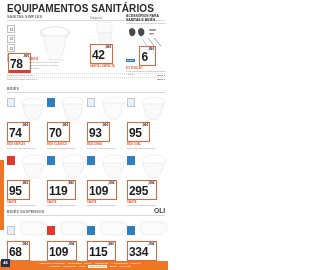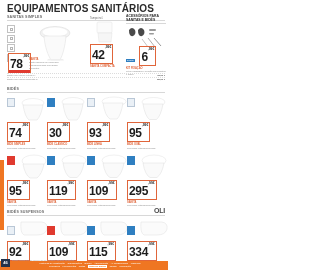--- a/index.html
+++ b/index.html
@@ -216,21 +216,21 @@
 
     <div class="cell">
       <div class="ph">
         <div class="badge dark"></div>
         <svg viewBox="0 0 70 52" width="35" height="26" style="margin-left:9px">
           <ellipse cx="34" cy="14" rx="22" ry="9" fill="#fff" stroke="#e0e0e0"></ellipse>
           <path d="M14 18 q4 26 12 32 l16 0 q8 -8 12 -32 Z" fill="#fafafa" stroke="#ddd"></path>
         </svg>
       </div>
       <div class="price">
-        <span class="v">30</span><span class="c">,99</span><span class="c">€</span>
+        <span class="v">70</span><span class="c">,99</span><span class="c">€</span>
       </div>
       <div class="lbl">BIDÉ CLÁSSICO</div>
       <div class="desc">Porcelana vitrificada branca.</div>
     </div>
 
     <div class="cell">
       <div class="ph">
         <div class="badge"></div>
         <svg viewBox="0 0 70 52" width="35" height="26" style="margin-left:9px">
           <ellipse cx="36" cy="13" rx="24" ry="9" fill="#fff" stroke="#e0e0e0"></ellipse>
@@ -326,21 +326,21 @@
 
   <div class="grid">
     <div class="cell">
       <div class="ph" style="height:22px">
         <div class="badge" style="top:8px"></div>
         <svg viewBox="0 0 70 40" width="35" height="20" style="margin-left:9px">
           <path d="M10 8 L52 8 q12 2 10 14 q-3 12 -20 12 L16 34 q-8 -4 -6 -26 Z" fill="#fbfbfb" stroke="#dedede"></path>
         </svg>
       </div>
       <div class="price">
-        <span class="v">92</span><span class="c">,99</span><span class="c">€</span>
+        <span class="v">68</span><span class="c">,99</span><span class="c">€</span>
       </div>
       <div class="lbl">BIDÉ SUSPENSO</div>
       <div class="desc">Porcelana vitrificada branca.</div>
     </div>
 
     <div class="cell">
       <div class="ph" style="height:22px">
         <div class="badge red" style="top:8px"></div>
         <svg viewBox="0 0 70 40" width="35" height="20" style="margin-left:9px">
           <path d="M10 8 L52 8 q12 2 10 14 q-3 12 -20 12 L16 34 q-8 -4 -6 -26 Z" fill="#fbfbfb" stroke="#dedede"></path>

